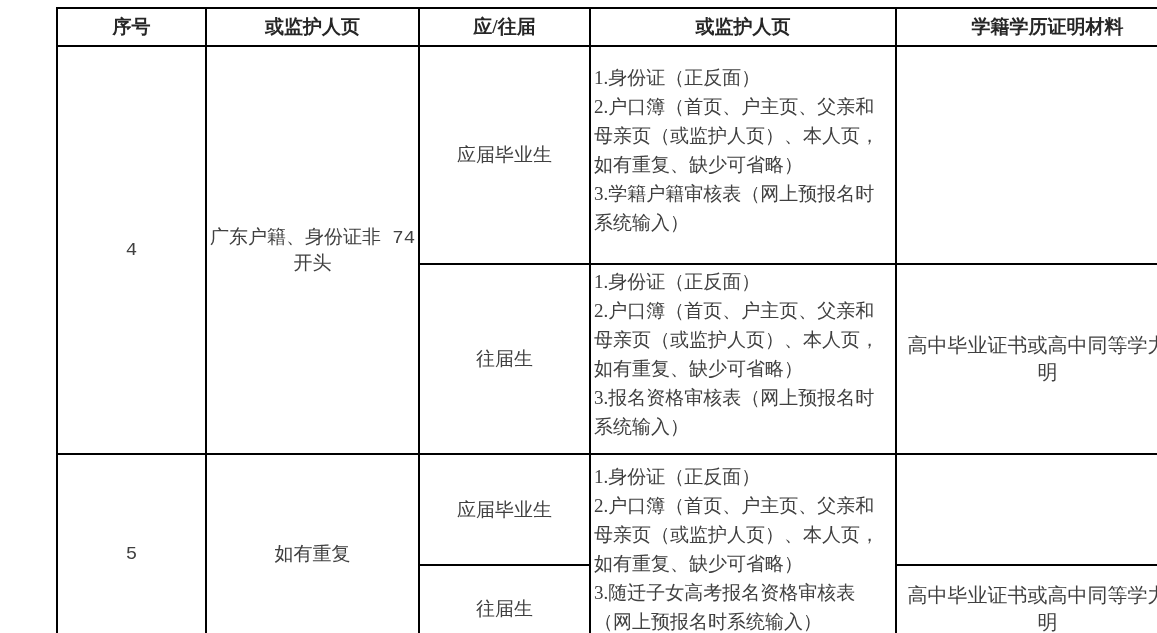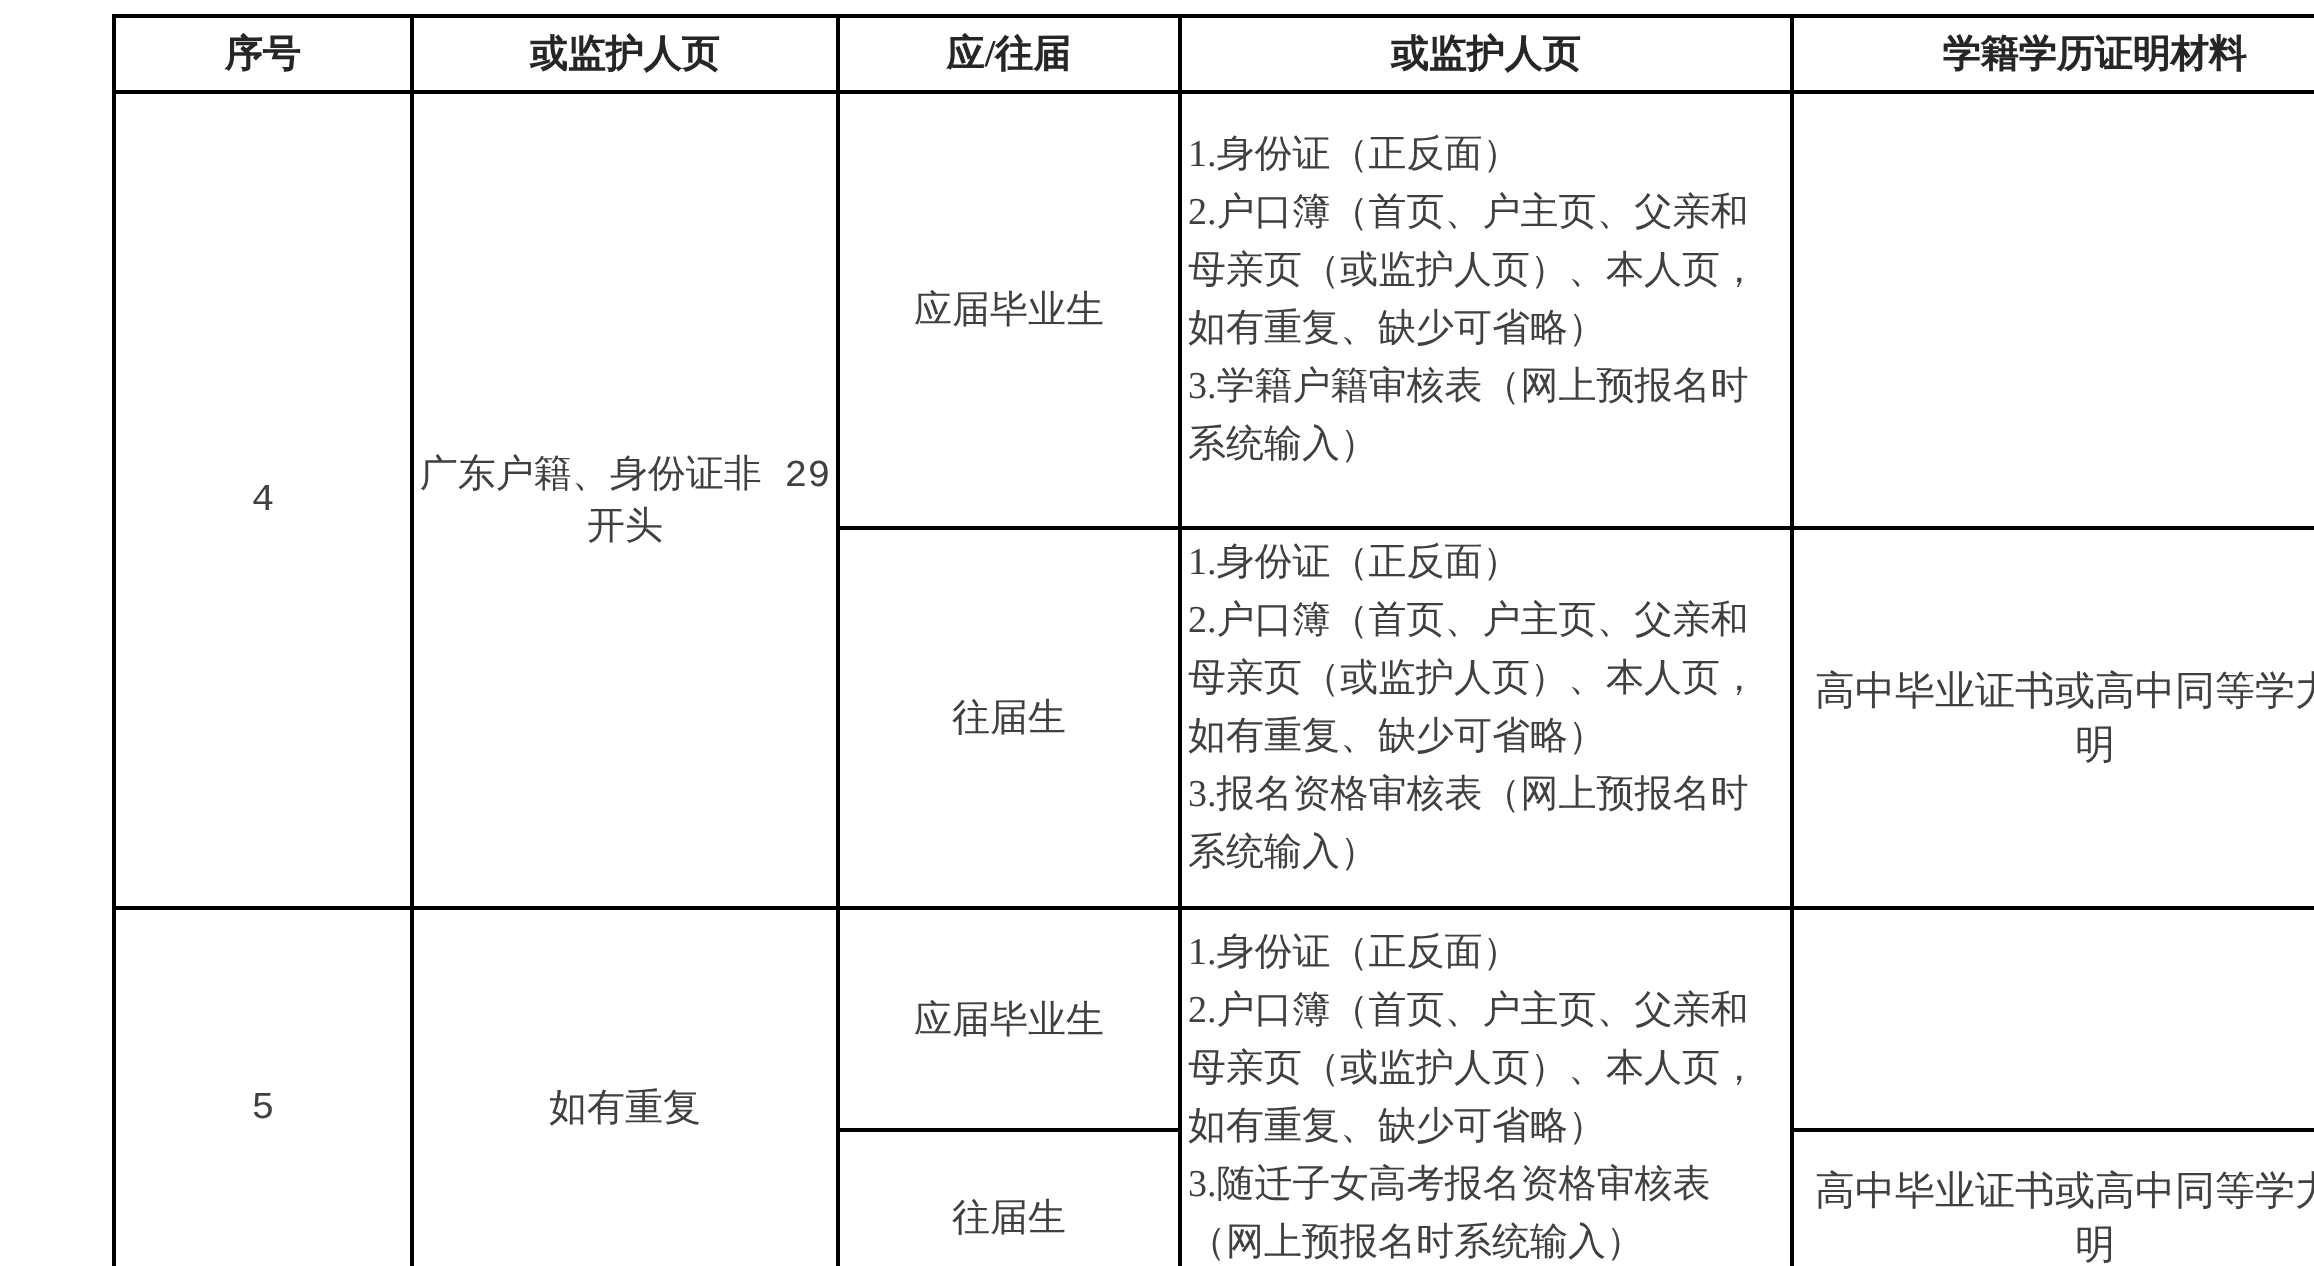--- a/index.html
+++ b/index.html
@@ -82,21 +82,21 @@
       <tr class="r-header">
         <th>序号</th>
         <th>或监护人页</th>
         <th>应/往届</th>
         <th>或监护人页</th>
         <th>学籍学历证明材料</th>
       </tr>
 
       <tr class="r-4a">
         <td class="c-center" rowspan="2">4</td>
-        <td class="c-center" rowspan="2">广东户籍、身份证非 29
+        <td class="c-center" rowspan="2">广东户籍、身份证非 74
 开头</td>
         <td class="c-center">应届毕业生</td>
         <td class="c-materials">1.身份证（正反面）
 2.户口簿（首页、户主页、父亲和
 母亲页（或监护人页）、本人页，
 如有重复、缺少可省略）
 3.学籍户籍审核表（网上预报名时
 系统输入）</td>
         <td class="c-academic"></td>
       </tr>

